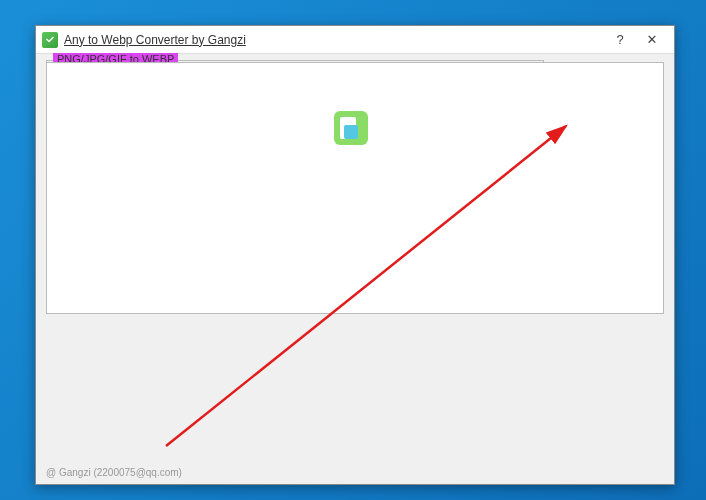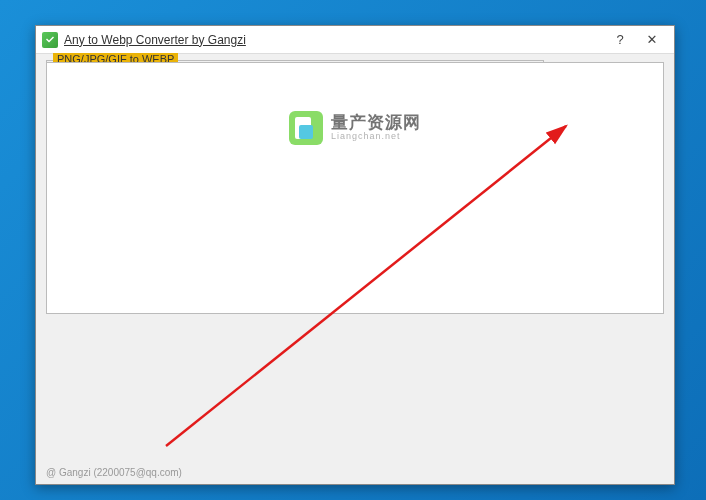--- a/index.html
+++ b/index.html
@@ -54,21 +54,21 @@
     }
     .group-box {
       margin: 6px 10px 0 10px;
       border: 1px solid #bbb;
       padding: 8px 8px 10px 8px;
       position: relative;
     }
     .group-label {
       position: absolute;
       top: -8px; left: 6px;
-      background: #eab308;
+      background: #d946ef;
       padding: 0 4px;
       font-size: 11px;
       color: #333;
     }
     .row {
       display: flex;
       align-items: center;
       margin-bottom: 6px;
     }
     .row-label {
@@ -257,24 +257,20 @@
       </div>
     </div>
 
     <button class="start-btn">开始转换</button>
     <div class="highlight-box"></div>
   </div>
 
   <div class="output-area">
     <div class="watermark">
       <div class="wm-icon"></div>
-      <div class="wm-text">
-        <span class="wm-main">量产资源网</span>
-        <span class="wm-sub">Liangchan.net</span>
-      </div>
     </div>
   </div>
 
   <svg class="arrow-svg">
     <defs>
       <marker id="ah" markerWidth="10" markerHeight="10" refX="8" refY="3" orient="auto">
         <path d="M0,0 L9,3 L0,6 Z" fill="#e21b1b"></path>
       </marker>
     </defs>
     <line x1="130" y1="420" x2="530" y2="100" stroke="#e21b1b" stroke-width="2.5" marker-end="url(#ah)"></line>

